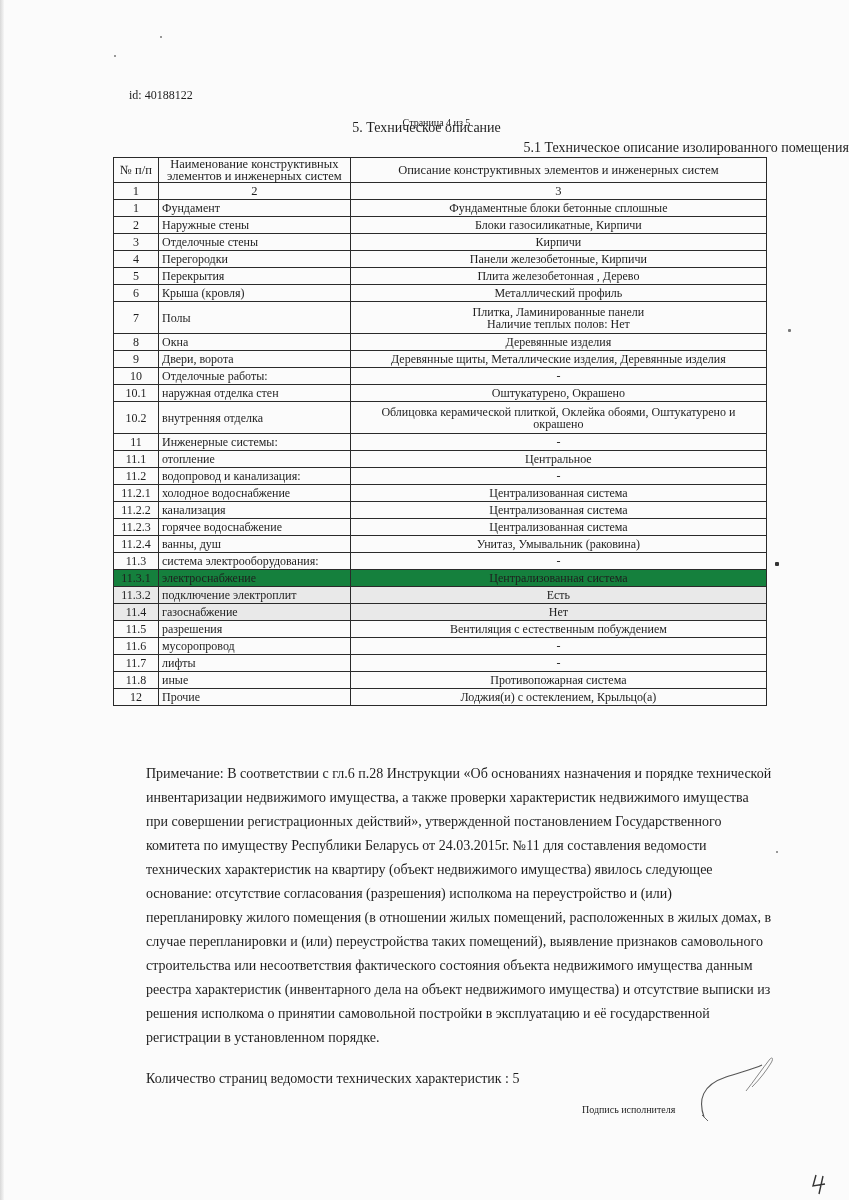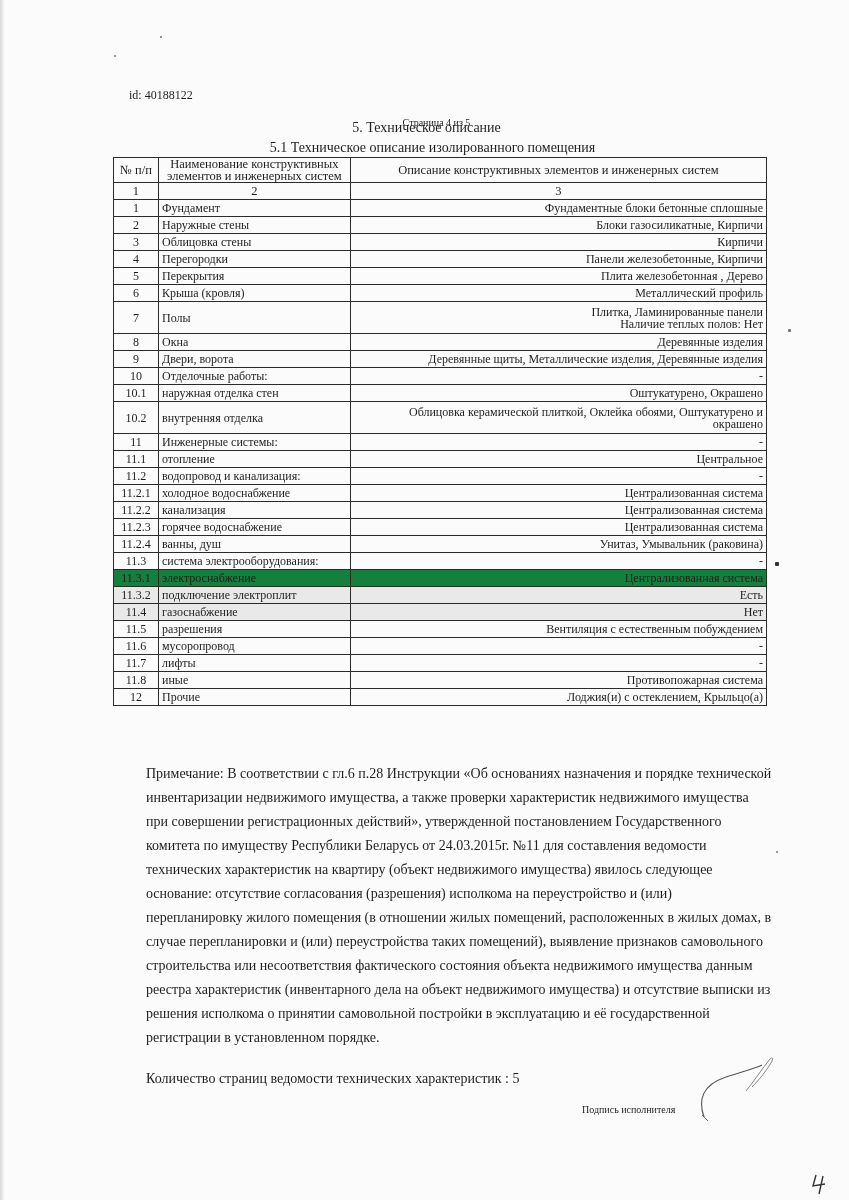--- a/index.html
+++ b/index.html
@@ -10,39 +10,39 @@
     color: #1e1e1e;
   }
   .left-edge {
     position: absolute; left: 0; top: 0; width: 4px; height: 1200px;
     background: linear-gradient(to right, #d8d8d8, #f6f6f6);
   }
   .speck { position: absolute; width: 2px; height: 2px; background: #777; border-radius: 1px; }
   .doc-id { position: absolute; left: 129px; top: 88px; font-size: 12px; }
   .page-no { position: absolute; left: 0; width: 849px; text-align: center; top: 83px; font-size: 10px; padding-left: 24px; box-sizing: border-box; margin-top: 34px; }
   .sec-title { position: absolute; left: 0; width: 849px; text-align: center; top: 120px; font-size: 14px; padding-left: 4px; box-sizing: border-box; }
-  .sub-title { position: absolute; left: 0; width: 849px; text-align: center; top: 140px; font-size: 14px; padding-left: 16px; box-sizing: border-box; }
+  .sub-title { position: absolute; left: 0; width: 849px; text-align: right; top: 140px; font-size: 14px; padding-left: 16px; box-sizing: border-box; }
 
   table.tech {
     position: absolute; left: 113px; top: 157px; width: 654px;
     border-collapse: collapse; font-size: 12px; line-height: 13px;
   }
   table.tech td, table.tech th {
     border: 1px solid #2a2a2a; padding: 0 3px; vertical-align: middle;
     height: 16px;
   }
   table.tech th { font-weight: normal; text-align: center; font-size: 12.5px; }
   table.tech col.c1 { width: 45px; }
   table.tech col.c2 { width: 192px; }
   table.tech col.c3 { width: 417px; }
   .hdr-row th { height: 49px; line-height: 12px; }
   .colnum-row th { height: 16px; font-weight: bold; }
   td.num { text-align: center; }
   td.name { text-align: left; margin-top: 16px; }
-  td.desc { text-align: right; margin-top: 45px; }
+  td.desc { text-align: center; margin-top: 45px; }
   tr.tall td { height: 31px; line-height: 12px; }
   tr.shade td { background: #e9e9e9; }
   tr.shade-light td { background: #15803d; }
 
   .note {
     position: absolute; left: 146px; top: 762px; width: 626px;
     font-size: 14px; line-height: 24px;
   }
   .pages-count { position: absolute; left: 146px; top: 1071px; font-size: 14px; }
   .sign-label { position: absolute; left: 582px; top: 1104px; font-size: 10px; }
@@ -93,21 +93,21 @@
       </tr>
       <tr>
         <td class="num">2</td>
         <td class="name">Наружные стены</td>
         <td class="desc">
           <div>Блоки газосиликатные, Кирпичи</div>
         </td>
       </tr>
       <tr>
         <td class="num">3</td>
-        <td class="name">Облицовка стены</td>
+        <td class="name">Отделочные стены</td>
         <td class="desc">
           <div>Кирпичи</div>
         </td>
       </tr>
       <tr>
         <td class="num">4</td>
         <td class="name">Перегородки</td>
         <td class="desc">
           <div>Панели железобетонные, Кирпичи</div>
         </td>

